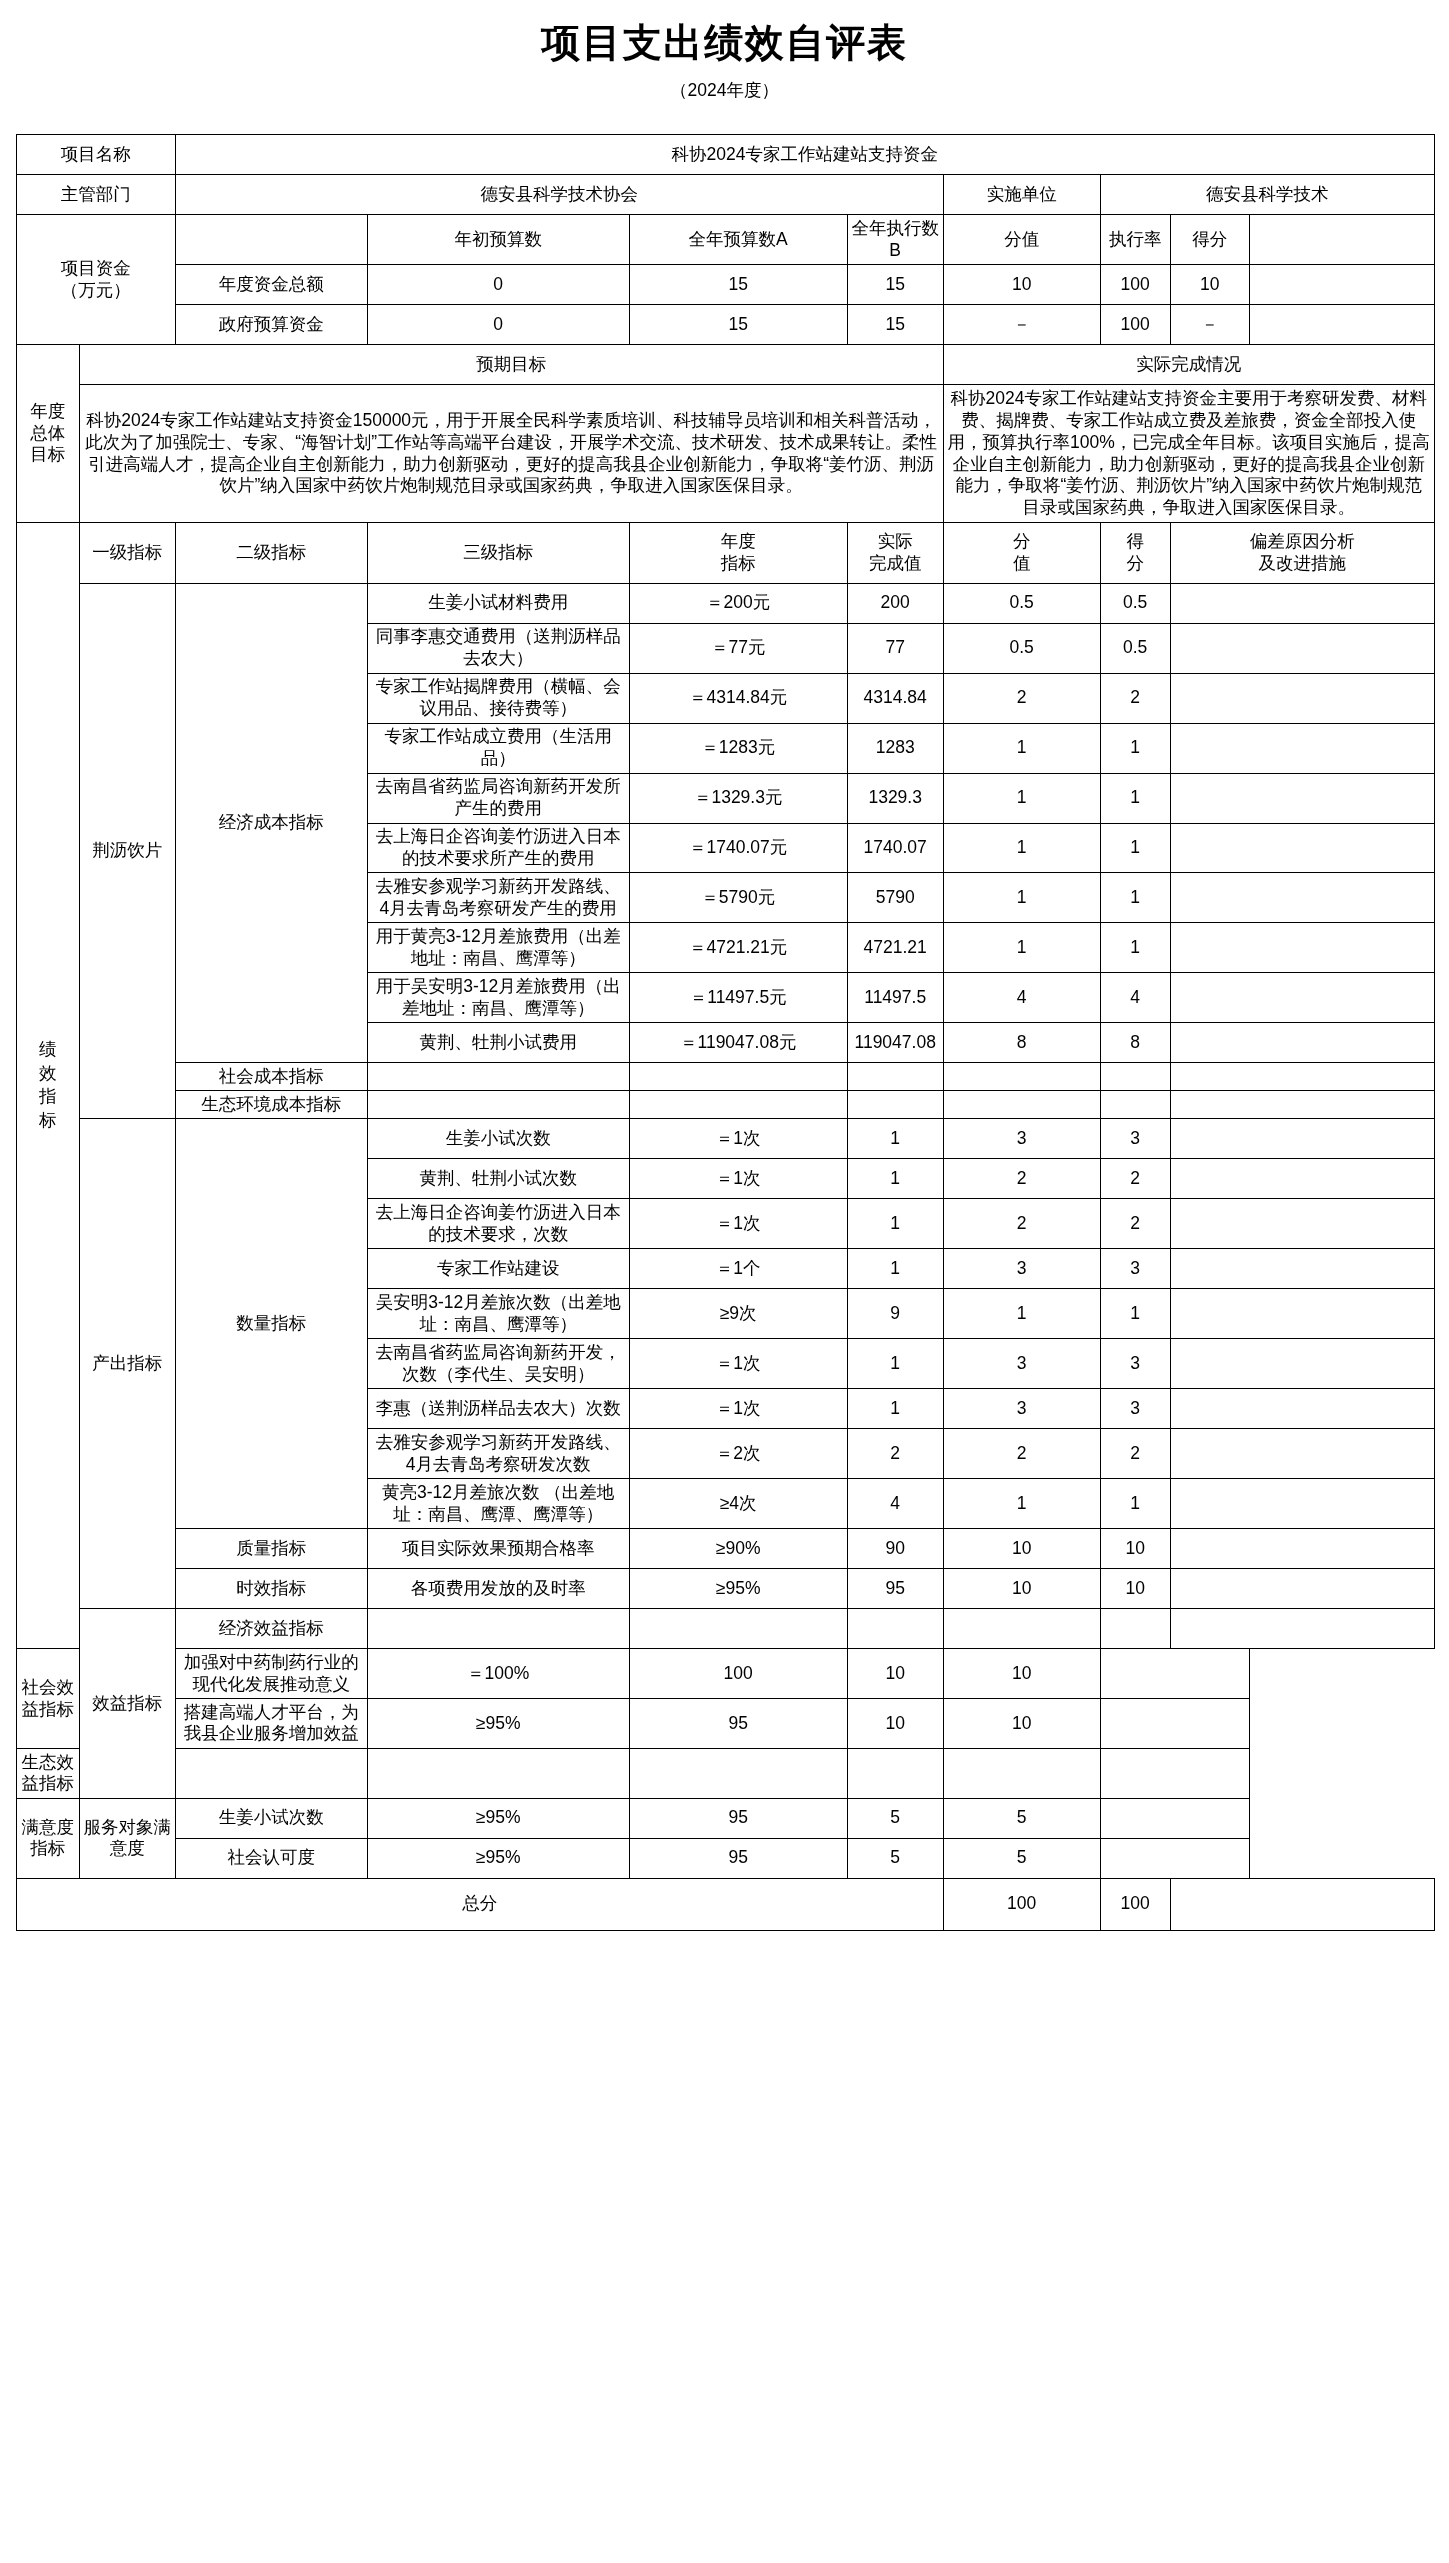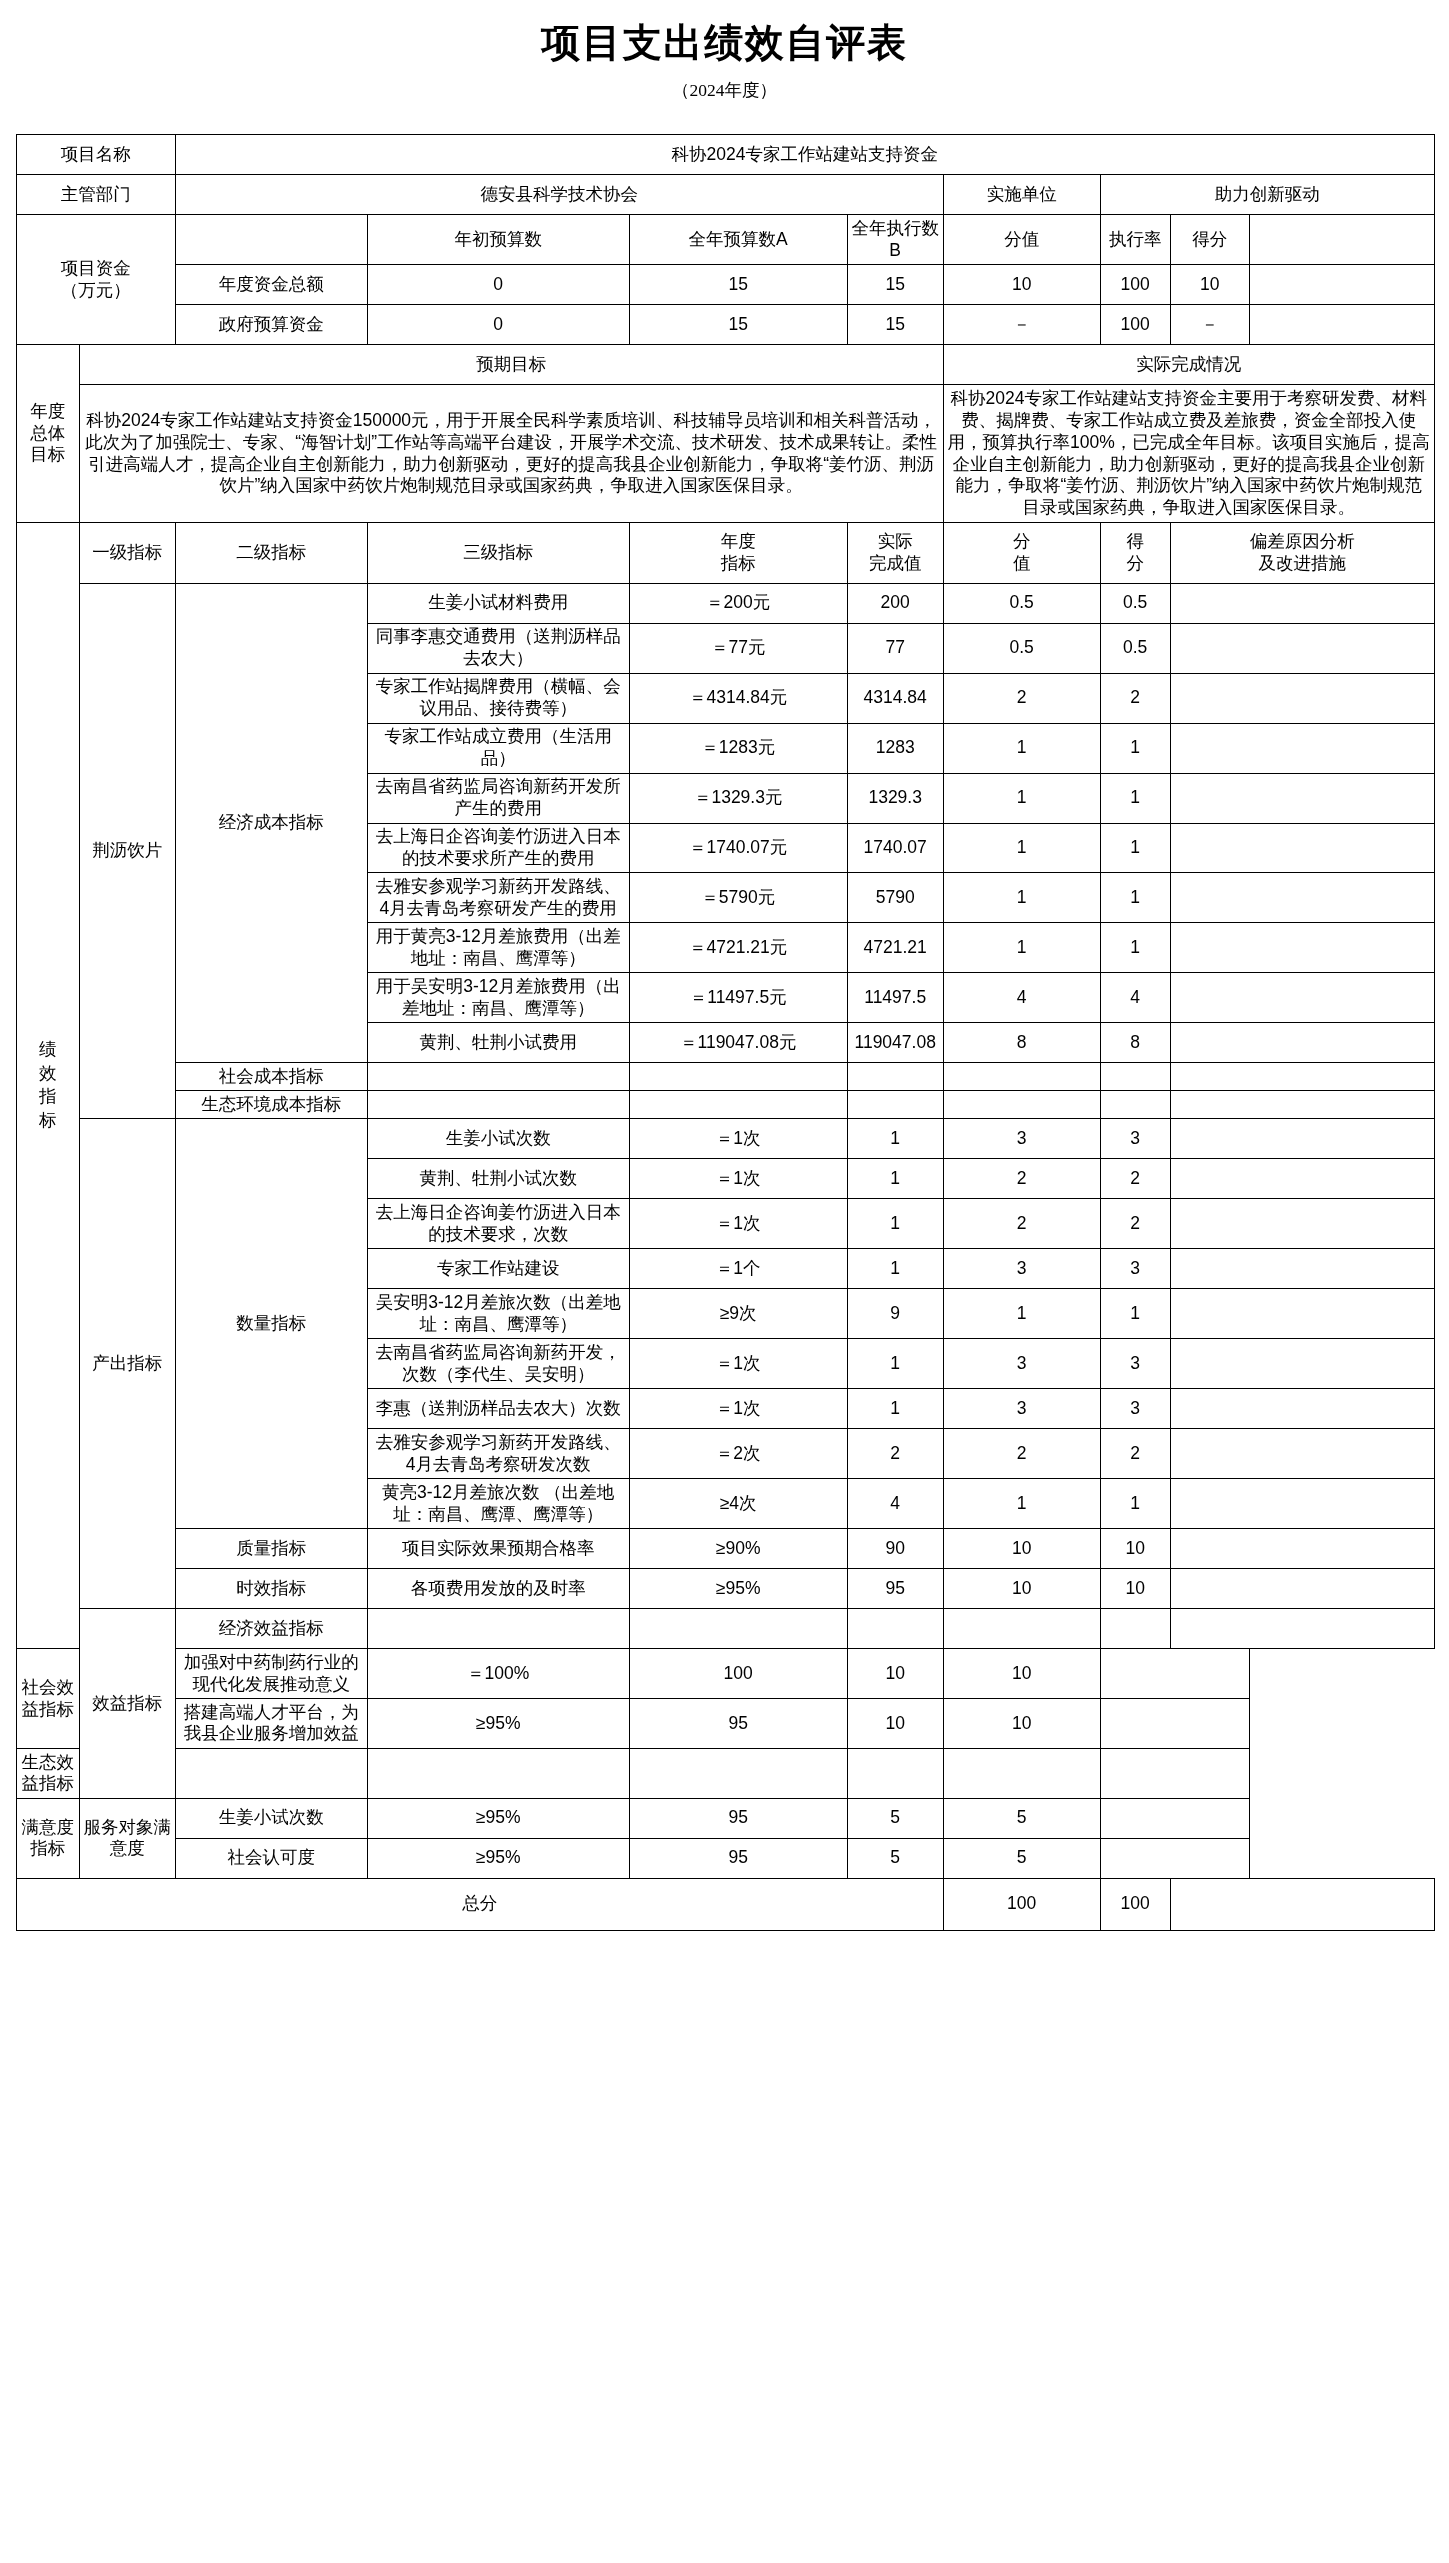--- a/index.html
+++ b/index.html
@@ -22,21 +22,20 @@
     font-size: 39px;
     font-weight: bold;
     letter-spacing: 1.7px;
     margin: 7px 0 8.7px 0;
     font-family: "DejaVu Sans", sans-serif;
   }
   .doc-subtitle {
     text-align: center;
     font-size: 17.5px;
     margin-bottom: 7px;
-    font-family: Liberation Serif, serif;
   }
   table.main {
     border-collapse: collapse;
     width: 1418px;
     table-layout: fixed;
     margin-top: 32px;
   }
   table.main td {
     border: 1.7px solid #000000;
     padding: 2.6px 3.5px;
@@ -87,21 +86,21 @@
 
       <tr class="rowh">
         <td colspan="2" class="med">项目名称</td>
         <td colspan="8" class="big">科协2024专家工作站建站支持资金</td>
       </tr>
 
       <tr class="rowh">
         <td colspan="2" class="med">主管部门</td>
         <td colspan="4" class="med">德安县科学技术协会</td>
         <td class="lbl">实施单位</td>
-        <td colspan="3" class="med">助力创新驱动</td>
+        <td colspan="3" class="med">德安县科学技术</td>
       </tr>
 
       <tr class="rowh">
         <td colspan="2" rowspan="3" class="med">
           <div>项目资金</div>
           <div>（万元）</div>
         </td>
         <td></td>
         <td class="lbl">年初预算数</td>
         <td class="lbl">全年预算数A</td>

